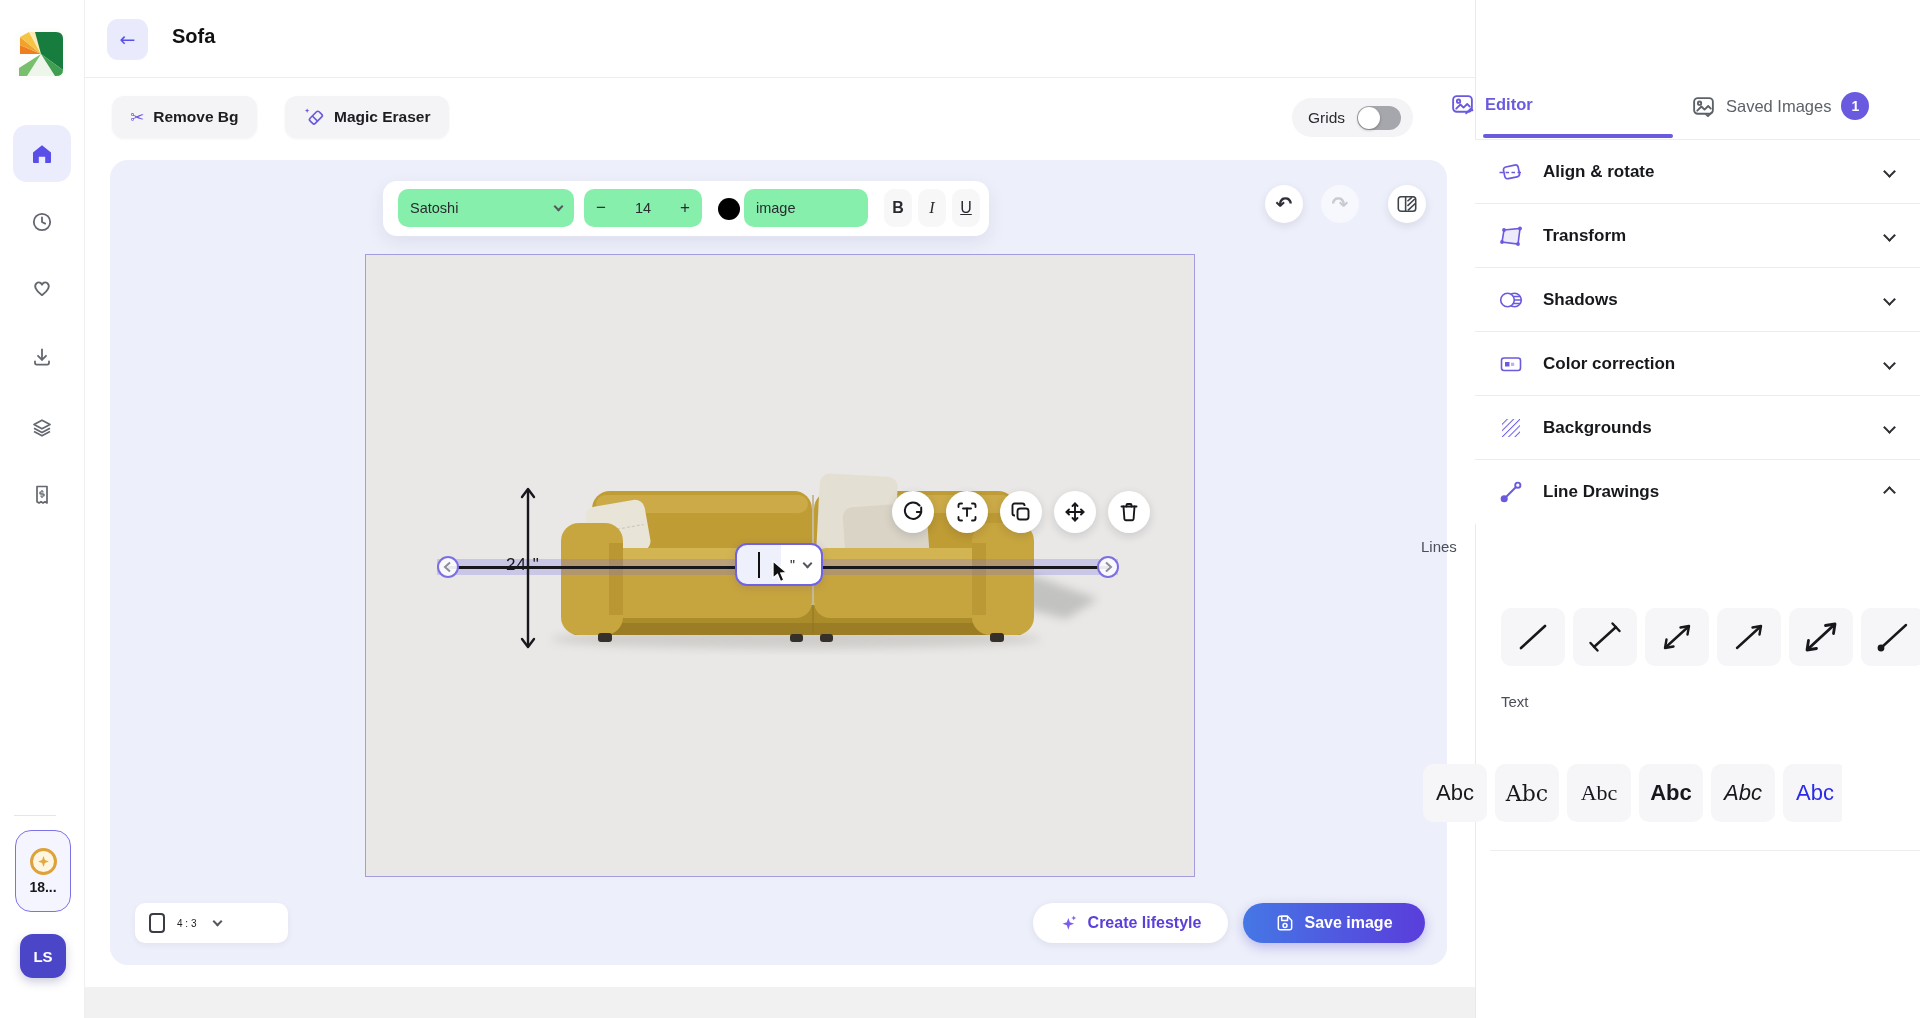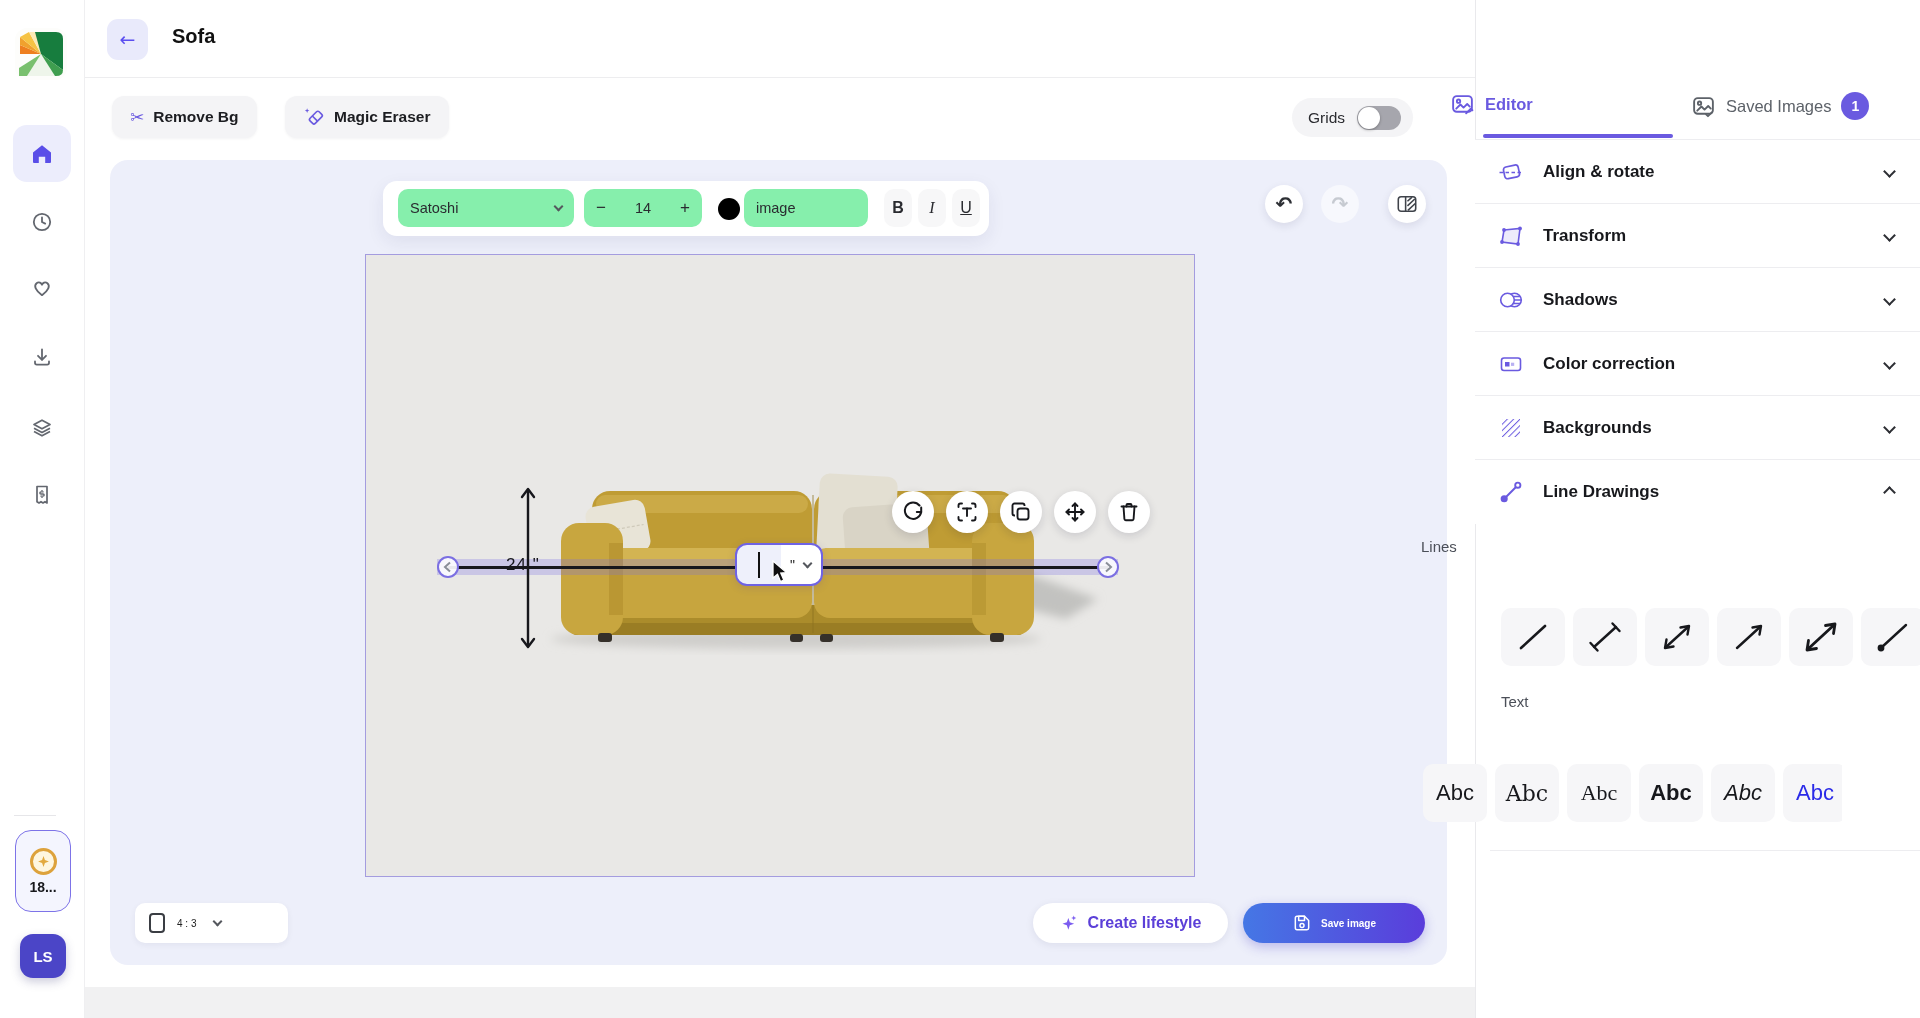--- a/index.html
+++ b/index.html
@@ -40,21 +40,21 @@
   .hline{left:448px;top:566px;width:660px;height:2.5px;background:#17171c}
   .endpt{width:22px;height:22px;border-radius:50%;border:2px solid #7b6fe2;background:rgba(252,252,255,.92);display:flex;align-items:center;justify-content:center;cursor:grab}
   .dimlabel{left:506px;top:555px;font-size:17px;font-weight:500;color:#17171c;letter-spacing:1px}
   .dim-input{left:735px;top:543px;width:88px;height:43px;border:2.5px solid #6f63e4;border-radius:12px;background:linear-gradient(90deg,#eef0fb 0 52%,#fff 52%);display:flex;align-items:center;box-shadow:0 2px 8px rgba(60,50,160,.15)}
   .caret{width:2px;height:26px;background:#111;margin-left:21px}
   .fbtn{width:42px;height:42px;border-radius:50%;background:#fff;display:flex;align-items:center;justify-content:center;box-shadow:0 3px 10px rgba(20,20,50,.14);cursor:pointer;top:491px}
   
   .aspect{left:135px;top:903px;width:153px;height:40px;border-radius:10px;background:#fff;display:flex;align-items:center;gap:12px;padding:0 14px;box-shadow:0 2px 6px rgba(30,30,70,.06);cursor:pointer}
   .aspect-ic{width:16px;height:20px;border:2.2px solid #3a3d43;border-radius:4px}
   .createbtn{left:1033px;top:903px;width:195px;height:40px;border-radius:20px;background:#fff;display:flex;align-items:center;justify-content:center;gap:8px;font-size:16px;font-weight:700;color:#5b3fd8;box-shadow:0 2px 8px rgba(30,30,70,.08);cursor:pointer}
-  .savebtn{left:1243px;top:903px;width:182px;height:40px;border-radius:20px;background:linear-gradient(90deg,var(--save-grad-start),var(--save-grad-end));display:flex;align-items:center;justify-content:center;gap:9px;font-size:10px;font-weight:700;color:#fff;cursor:pointer;box-shadow:0 4px 12px rgba(70,60,200,.3)}
+  .savebtn{left:1243px;top:903px;width:182px;height:40px;border-radius:20px;background:linear-gradient(90deg,var(--save-grad-start),var(--save-grad-end));display:flex;align-items:center;justify-content:center;gap:9px;font-size:16px;font-weight:700;color:#fff;cursor:pointer;box-shadow:0 4px 12px rgba(70,60,200,.3)}
   .bstrip{left:85px;top:987px;width:1390px;height:31px;background:#f1f1f2}
   
   .rpanel{left:1475px;top:0;width:445px;height:1018px;background:#fff;border-left:1px solid #e9e9ec}
   .tab{position:absolute;display:flex;align-items:center;gap:10px;cursor:pointer;font-size:16.5px}
   .tab.active{color:var(--accent);font-weight:700}
   .tab.inactive{color:#5d6269;font-weight:500}
   .tab-underline{left:1483px;top:134px;width:190px;height:3.5px;border-radius:2px;background:var(--accent)}
   .tabs-div{left:1475px;top:139px;width:445px;height:1px;background:#ededf0}
   .secrow{position:absolute;left:1475px;width:445px;height:64px;display:flex;align-items:center;gap:19px;padding-left:23px;border-bottom:1px solid #ededf0;cursor:pointer;background:#fff}
   .secrow.open{border-bottom:none}

